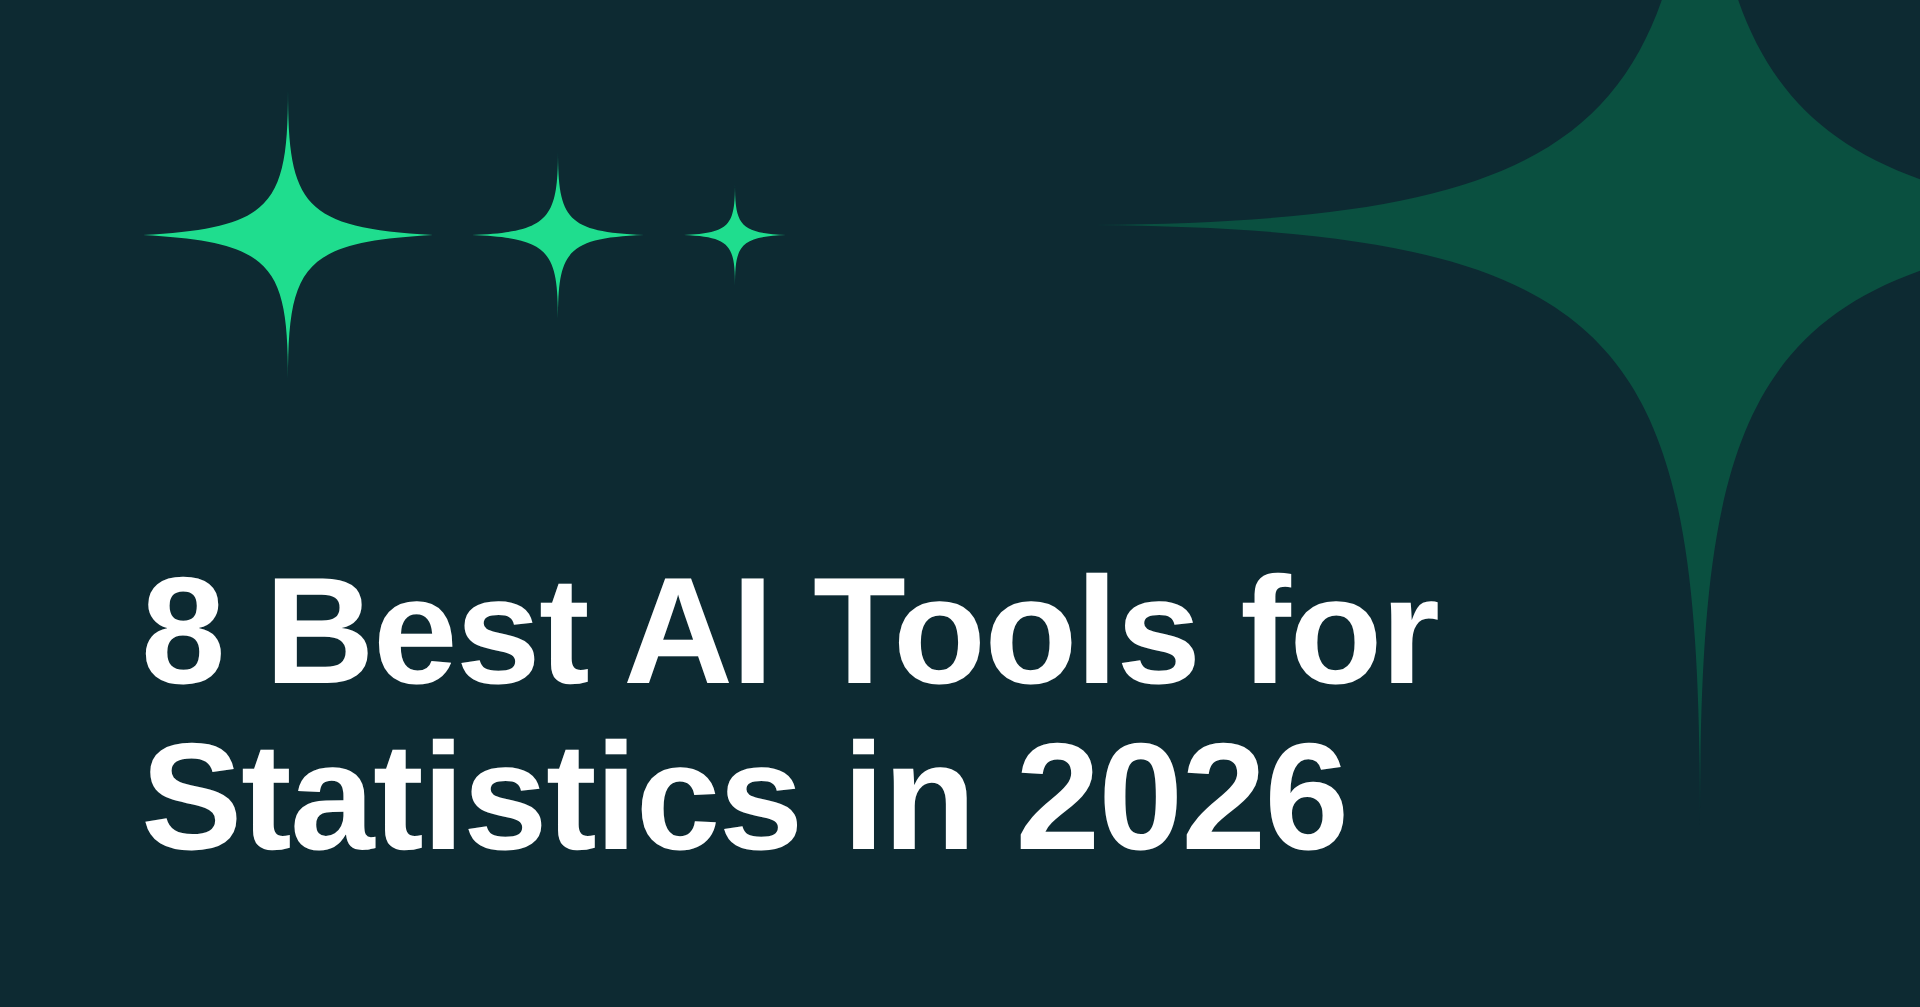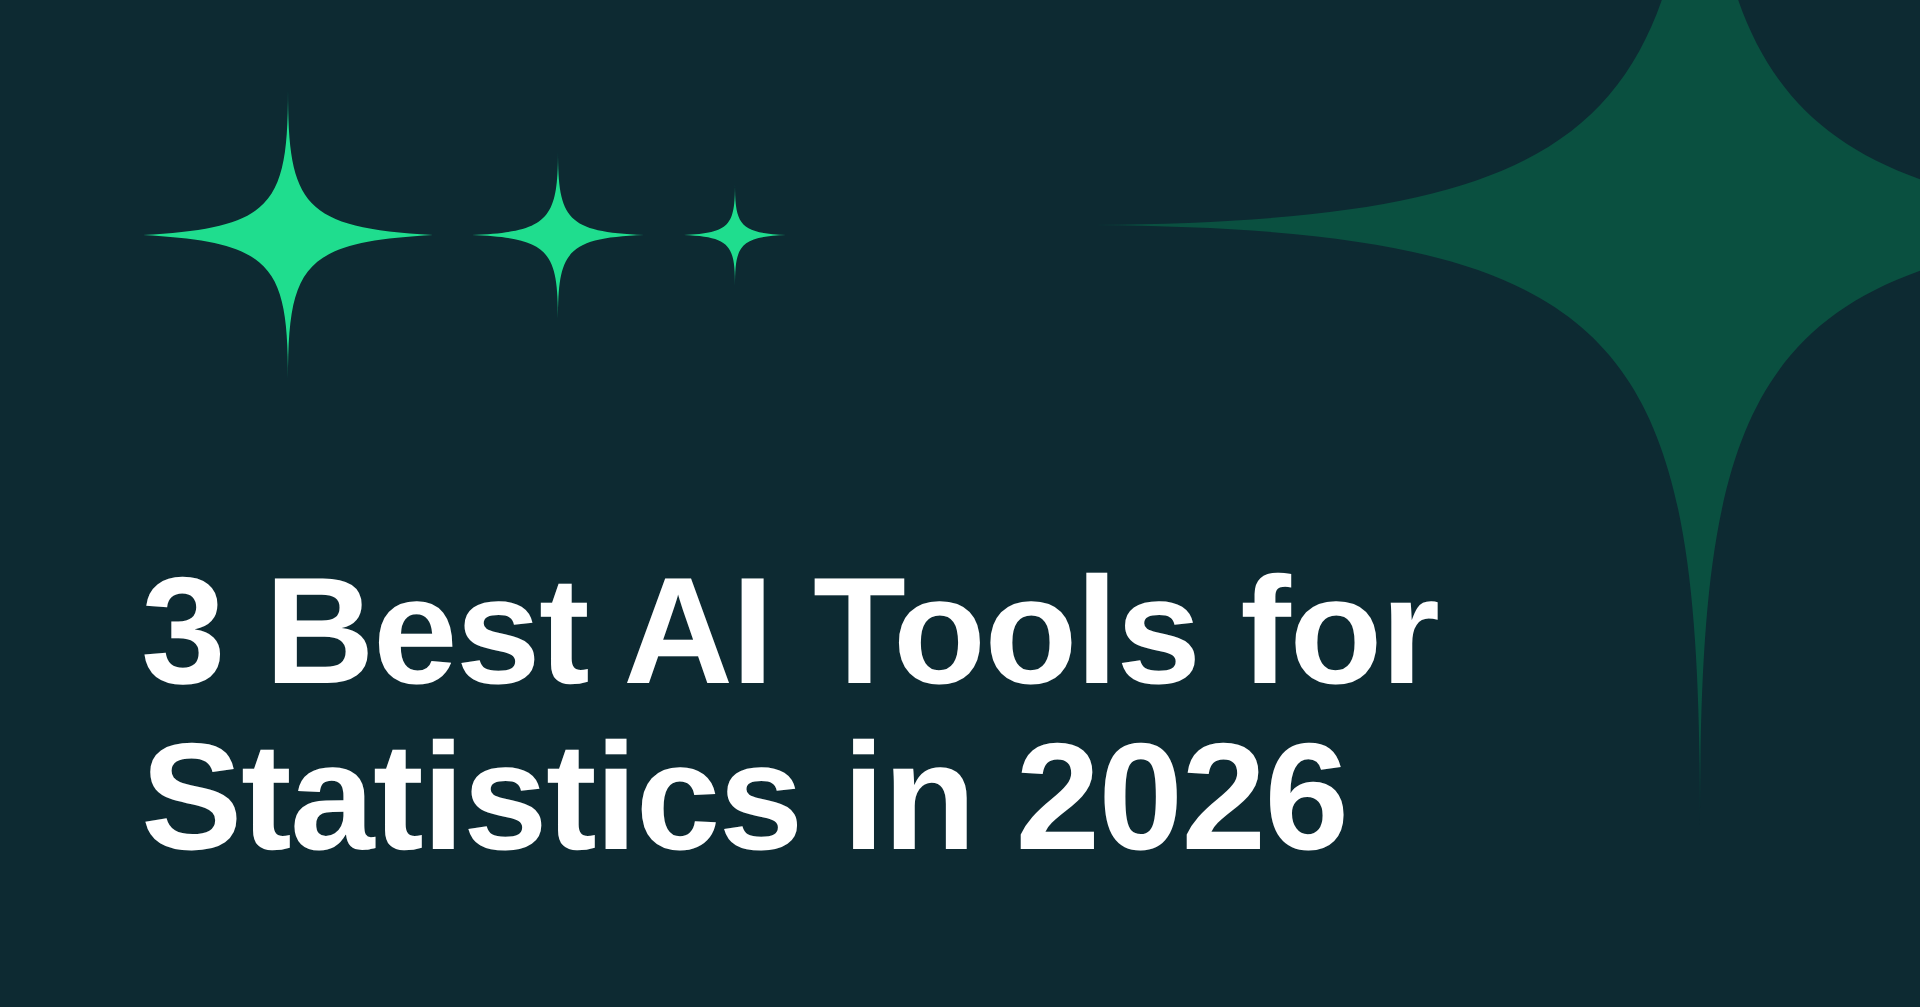--- a/index.html
+++ b/index.html
@@ -74,17 +74,17 @@
              C 549 232, 558 219, 558 151 Z"></path>
 
     <path id="sparkle-3" fill="#1fdd8e" d="M 735 184
              C 735 225, 740 233, 786 235
              C 740 237, 735 245, 735 286
              C 735 245, 730 237, 684 235
              C 730 233, 735 225, 735 184 Z"></path>
   </svg>
 
   <div id="title-block">
-    <span class="title-line" style="color: rgb(255, 255, 255);">3 Best AI Tools for</span>
+    <span class="title-line" style="color: rgb(255, 255, 255);">8 Best AI Tools for</span>
     <span class="title-line" style="color: rgb(255, 255, 255);">Statistics in 2026</span>
   </div>
 
 </div>
 
 </body></html>

